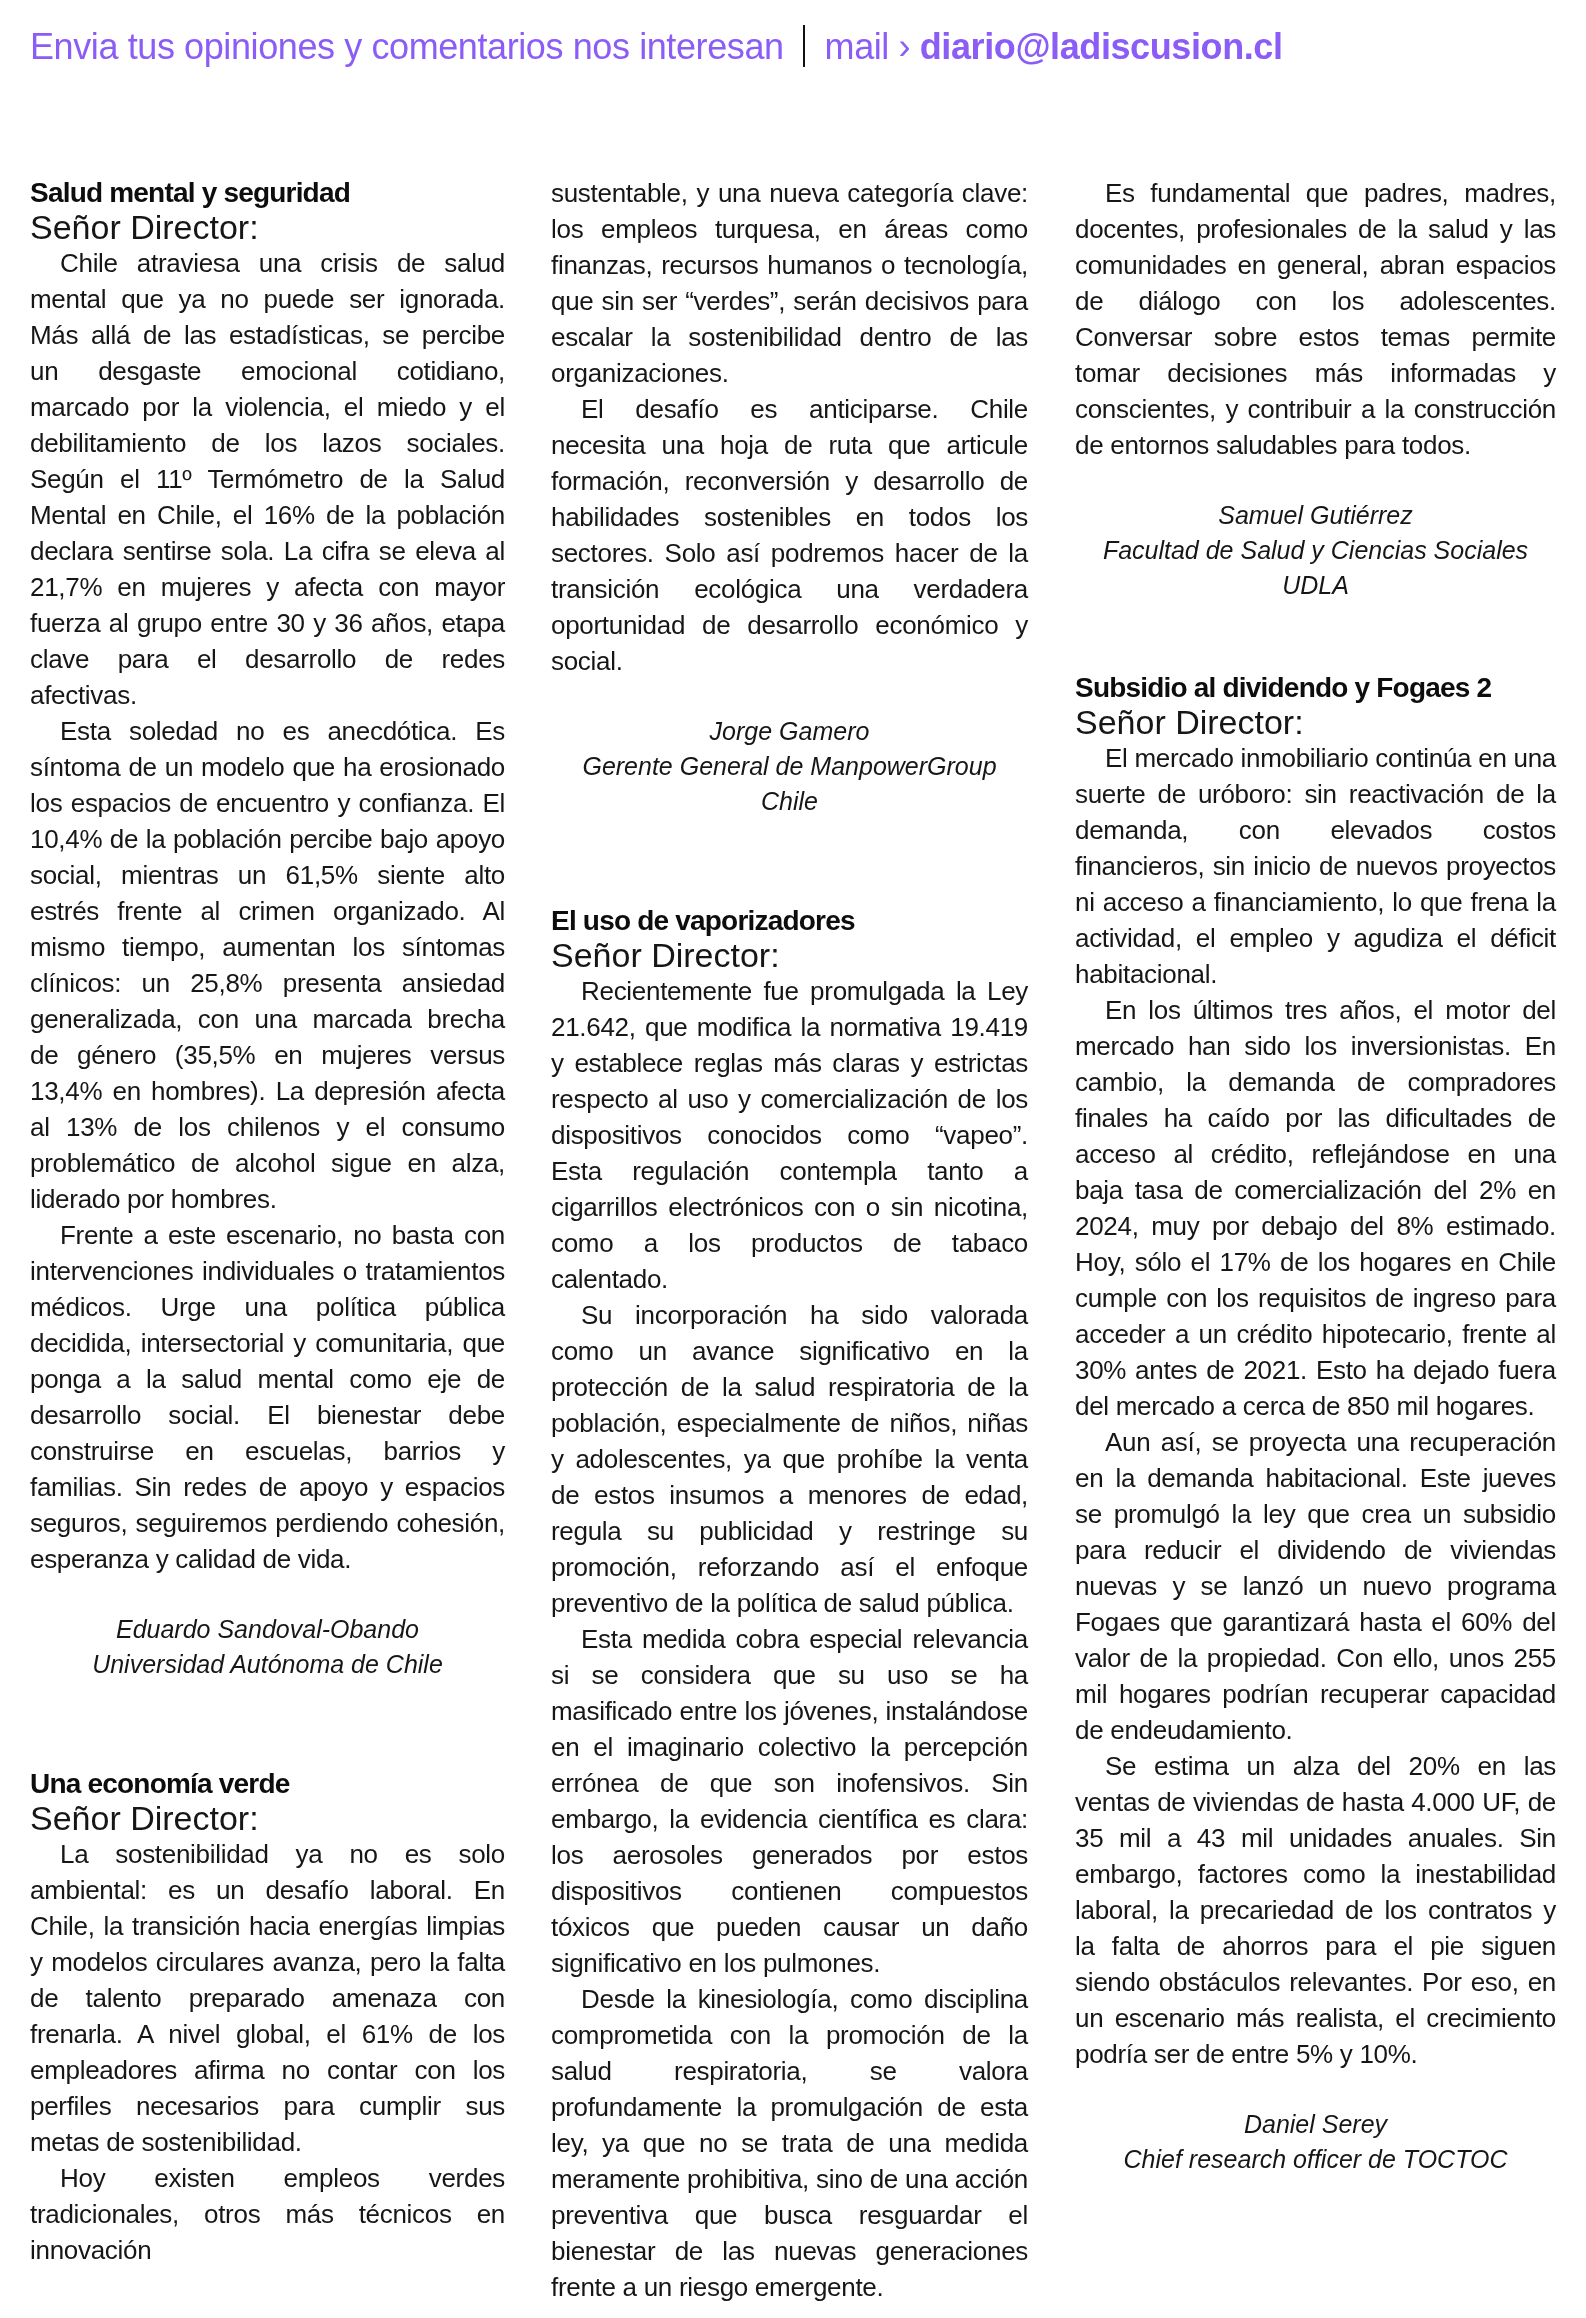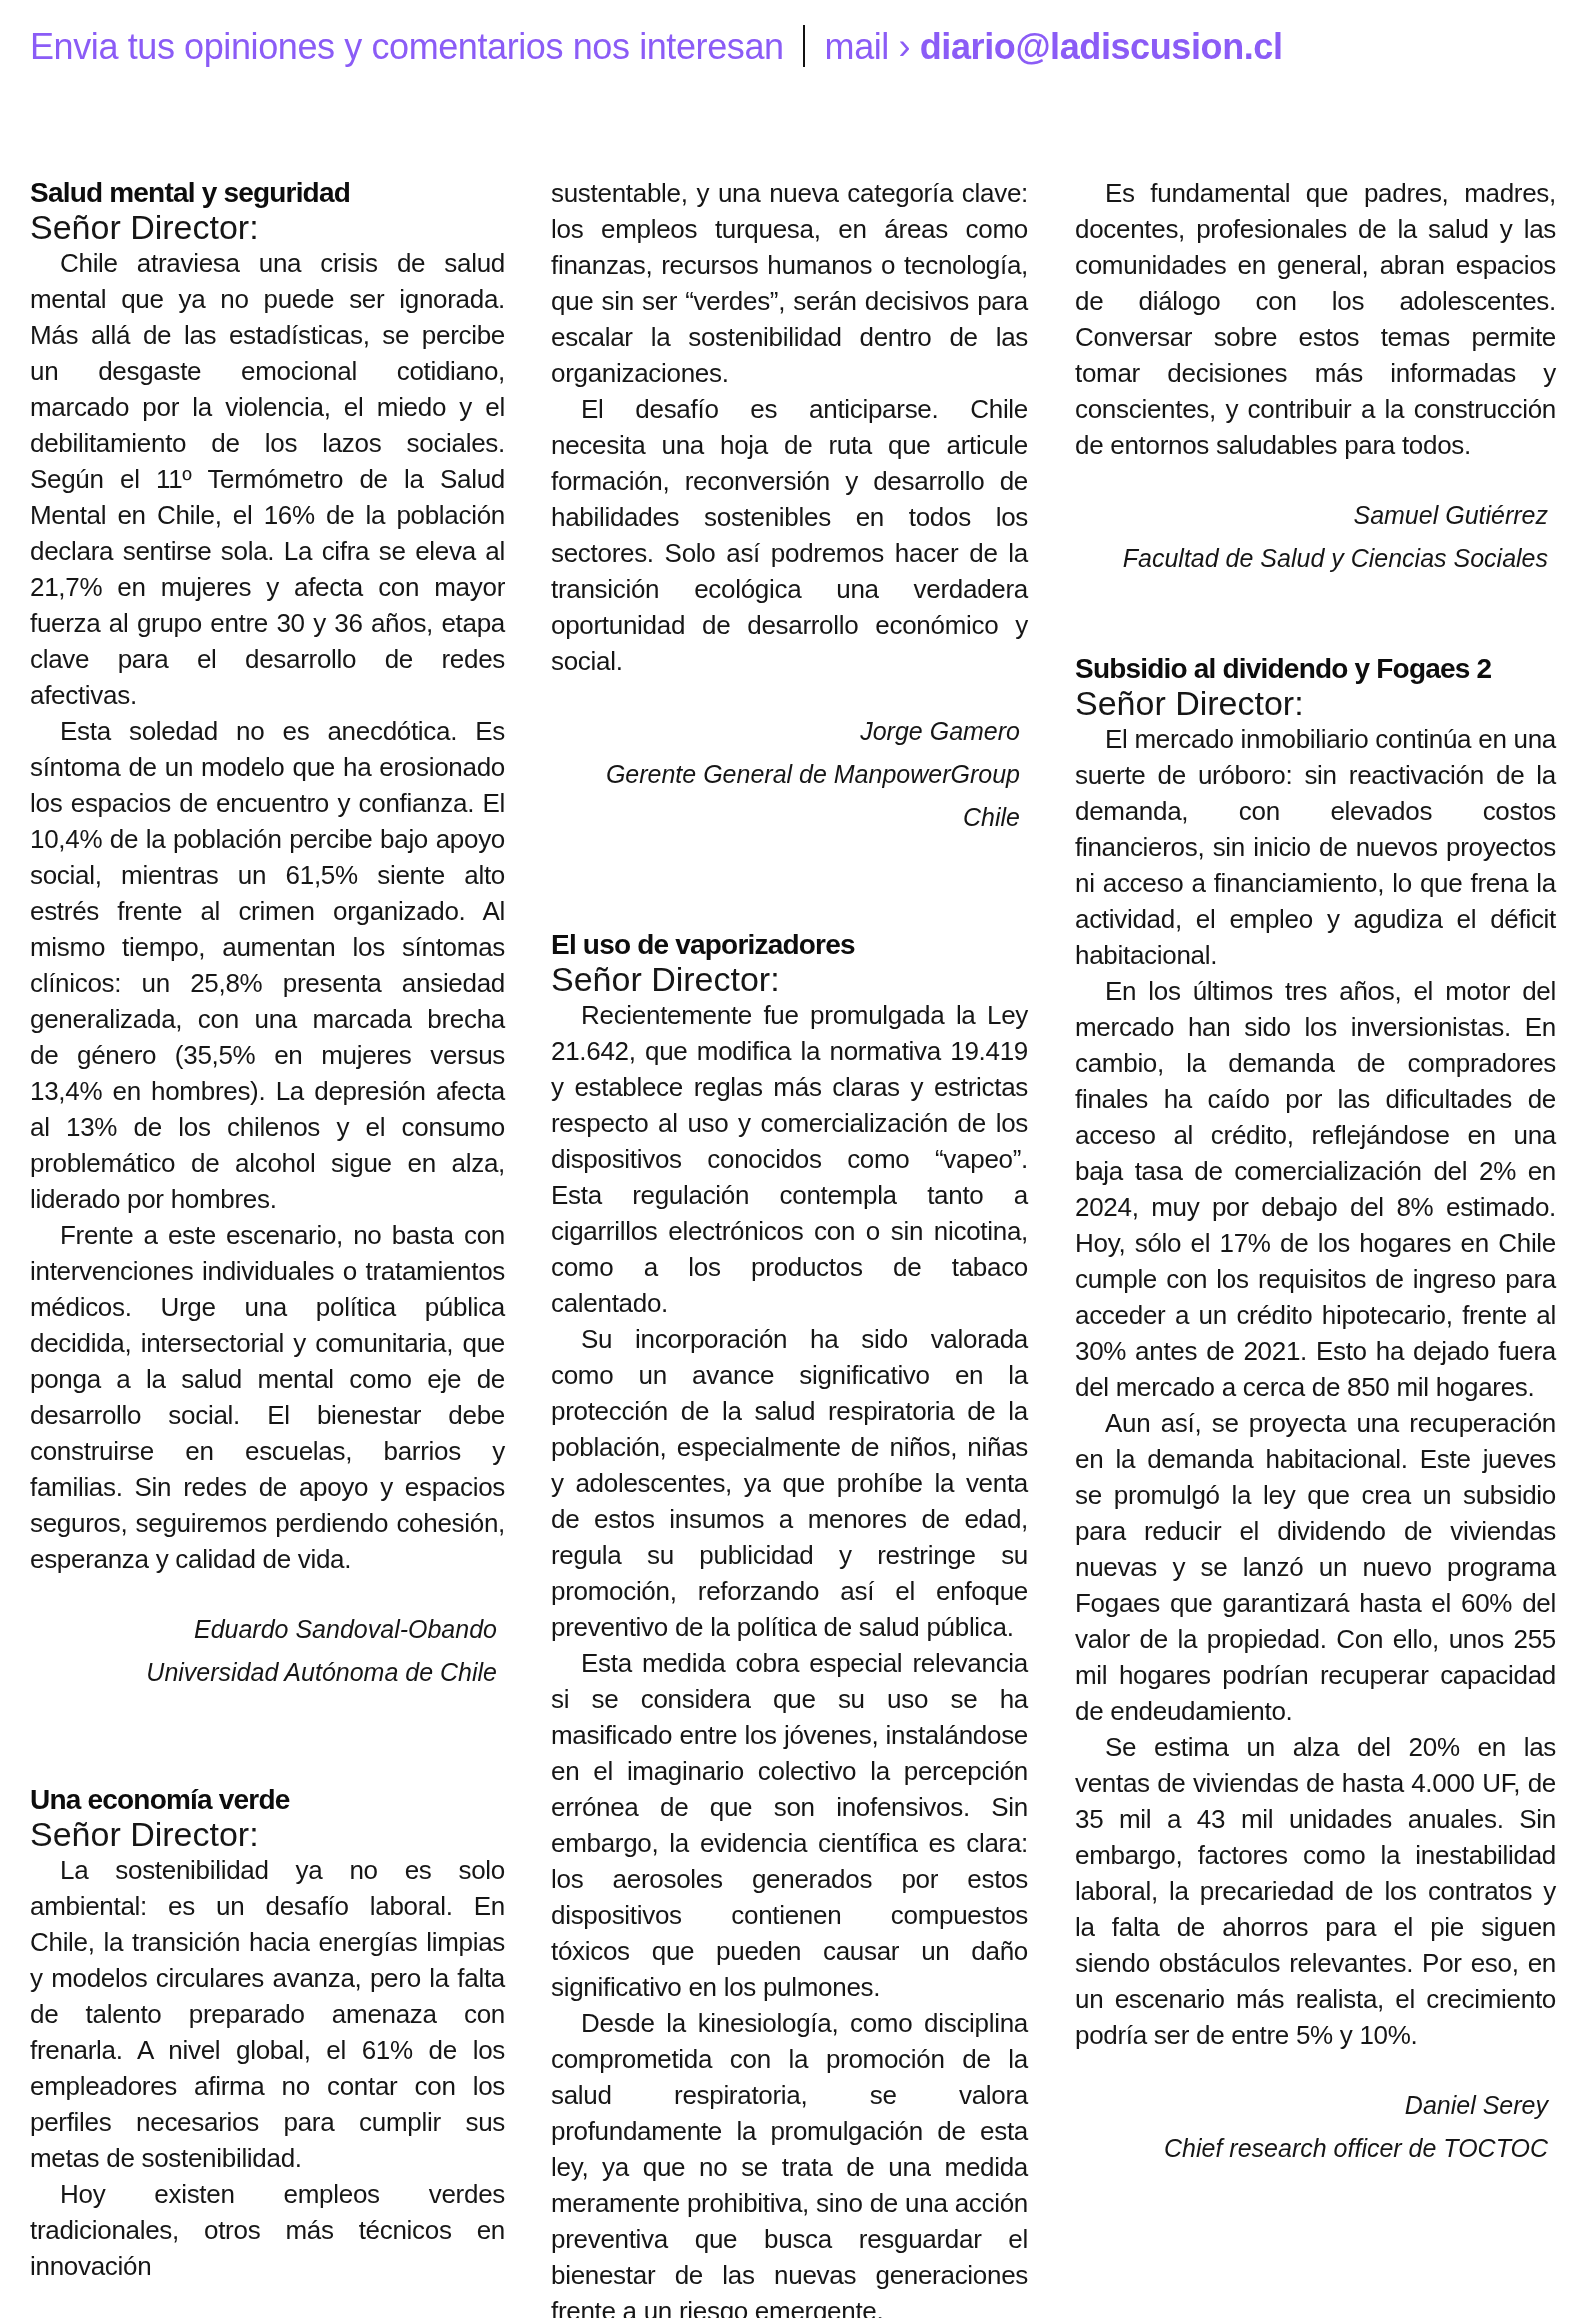--- a/index.html
+++ b/index.html
@@ -22,21 +22,21 @@
   .title {
     font-weight: bold; font-size: 28px; line-height: 35px; letter-spacing: -0.8px;
     color: #0d0d0d; margin: 0;
   }
   .salut { font-size: 34px; line-height: 35px; margin: 0; }
   p.body {
     font-size: 26px; line-height: 36px; margin: 0;
     text-align: justify; text-indent: 30px; letter-spacing: -0.3px;
   }
   p.body.cont { text-indent: 0; }
-  .sig { text-align: right; font-style: italic; font-size: 25px; line-height: 35px; margin: 8px; }
+  .sig { text-align: center; font-style: italic; font-size: 25px; line-height: 35px; margin: 0; }
   .sig-block { margin-top: 35px; }
   .gap-1 { height: 84px; }
   .gap-2 { height: 84px; }
   .gap-3 { height: 67px; }
 </style>
 </head>
 <body>
 
 <div class="header">
   <span>Envia tus opiniones y comentarios nos interesan</span>
@@ -86,20 +86,21 @@
     <p class="body">Desde la kinesiología, como disciplina comprometida con la promoción de la salud respiratoria, se valora profundamente la promulgación de esta ley, ya que no se trata de una medida meramente prohibitiva, sino de una acción preventiva que busca resguardar el bienestar de las nuevas generaciones frente a un riesgo emergente.</p>
   </article>
 </div>
 
 <div class="col col3">
   <article>
     <p class="body">Es fundamental que padres, madres, docentes, profesionales de la salud y las comunidades en general, abran espacios de diálogo con los adolescentes. Conversar sobre estos temas permite tomar decisiones más informadas y conscientes, y contribuir a la construcción de entornos saludables para todos.</p>
     <div class="sig-block">
       <div class="sig">Samuel Gutiérrez</div>
       <div class="sig">Facultad de Salud y Ciencias Sociales</div>
+      <div class="sig">UDLA</div>
     </div>
   </article>
   <div class="gap-3"></div>
   <article>
     <h2 class="title">Subsidio al dividendo y Fogaes 2</h2>
     <div class="salut">Señor Director:</div>
     <p class="body">El mercado inmobiliario continúa en una suerte de uróboro: sin reactivación de la demanda, con elevados costos financieros, sin inicio de nuevos proyectos ni acceso a financiamiento, lo que frena la actividad, el empleo y agudiza el déficit habitacional.</p>
     <p class="body">En los últimos tres años, el motor del mercado han sido los inversionistas. En cambio, la demanda de compradores finales ha caído por las dificultades de acceso al crédito, reflejándose en una baja tasa de comercialización del 2% en 2024, muy por debajo del 8% estimado. Hoy, sólo el 17% de los hogares en Chile cumple con los requisitos de ingreso para acceder a un crédito hipotecario, frente al 30% antes de 2021. Esto ha dejado fuera del mercado a cerca de 850 mil hogares.</p>
     <p class="body">Aun así, se proyecta una recuperación en la demanda habitacional. Este jueves se promulgó la ley que crea un subsidio para reducir el dividendo de viviendas nuevas y se lanzó un nuevo programa Fogaes que garantizará hasta el 60% del valor de la propiedad. Con ello, unos 255 mil hogares podrían recuperar capacidad de endeudamiento.</p>
     <p class="body">Se estima un alza del 20% en las ventas de viviendas de hasta 4.000 UF, de 35 mil a 43 mil unidades anuales. Sin embargo, factores como la inestabilidad laboral, la precariedad de los contratos y la falta de ahorros para el pie siguen siendo obstáculos relevantes. Por eso, en un escenario más realista, el crecimiento podría ser de entre 5% y 10%.</p>

